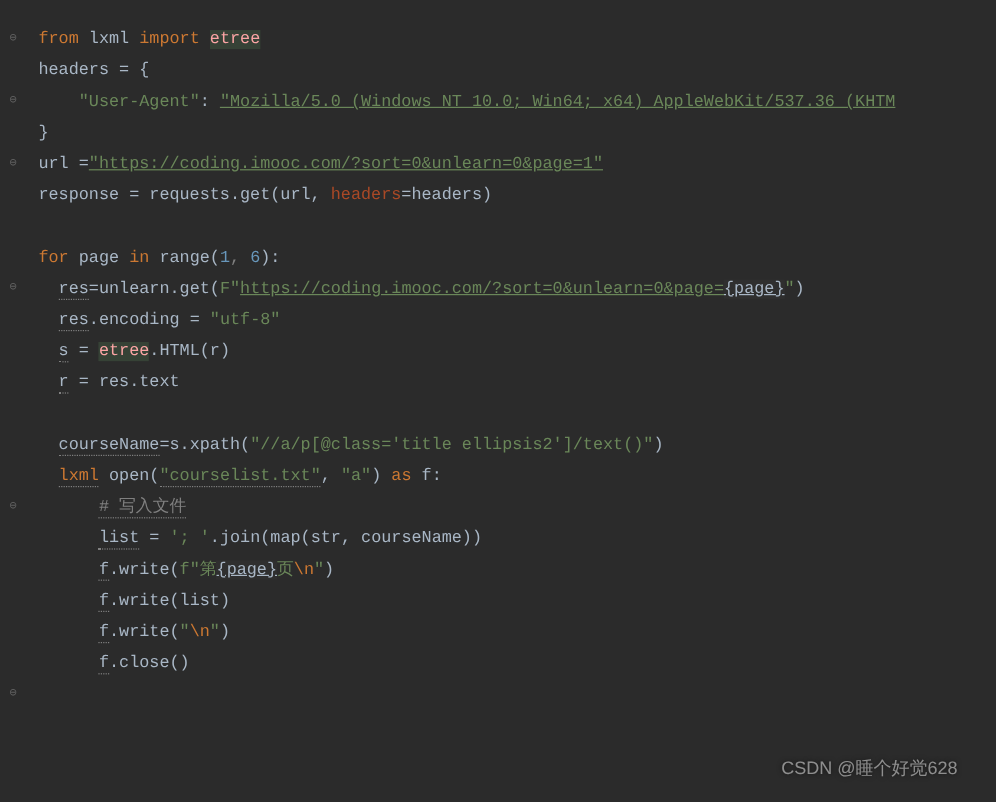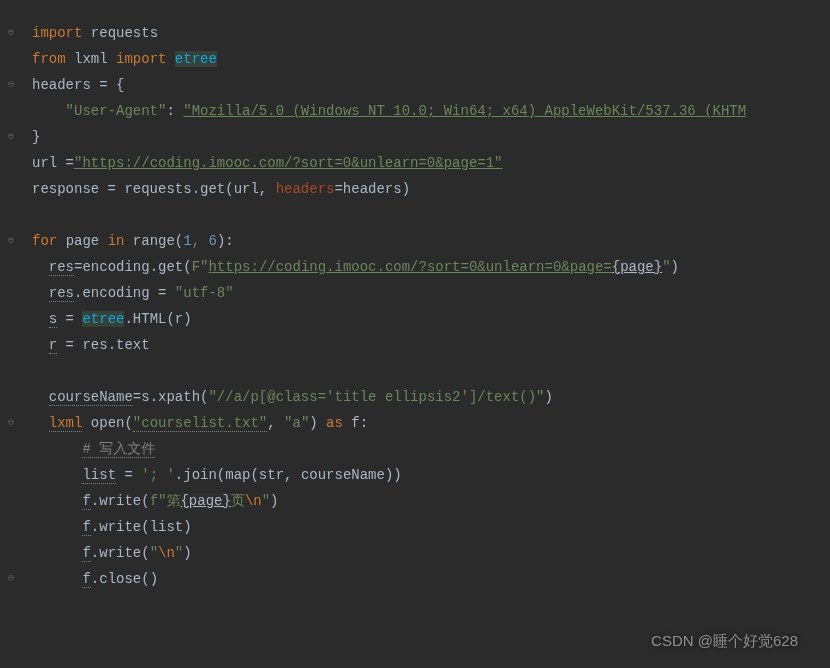--- a/index.html
+++ b/index.html
@@ -34,21 +34,21 @@
     }
     .line { white-space: pre; padding-left: 10px; }
     .kw { color: #cc7832; }
     .str { color: #6a8759; }
     .str-url { color: #6a8759; text-decoration: underline; }
     .num { color: #6897bb; }
     .param { color: #aa4926; }
     .fstr-expr { color: #a9b7c6; background: rgba(255,255,255,0.02); text-decoration: underline; }
     .comment { color: #808080; }
     .escape { color: #cc7832; }
-    .hl-etree { background: rgba(61, 82, 61, 0.6); color: #0ea5e9; text-align: center; }
+    .hl-etree { background: rgba(61, 82, 61, 0.6); color: #fca5a5; text-align: center; }
     .warn-underline { border-bottom: 1px dotted #808080; }
     .argsep { color: #808080; }
     .watermark {
       position: absolute;
       bottom: 14px;
       right: 32px;
       color: rgba(230,230,230,0.55);
       font-family: 'Microsoft YaHei', sans-serif;
       font-size: 15px;
       text-shadow: 0 0 4px rgba(0,0,0,0.6);
@@ -76,30 +76,29 @@
     <div class="gutter-icon"></div>
     <div class="gutter-icon">⊖</div>
     <div class="gutter-icon"></div>
     <div class="gutter-icon"></div>
     <div class="gutter-icon"></div>
     <div class="gutter-icon"></div>
     <div class="gutter-icon"></div>
     <div class="gutter-icon">⊖</div>
   </div>
 
-  <div class="line"><span class="kw">import</span> <span>requests</span></div>
   <div class="line"><span class="kw">from</span> <span>lxml</span> <span class="kw">import</span> <span class="hl-etree">etree</span></div>
   <div class="line"><span>headers = {</span></div>
   <div class="line"><span>    </span><span class="str">"User-Agent"</span><span>: </span><span class="str-url">"Mozilla/5.0 (Windows NT 10.0; Win64; x64) AppleWebKit/537.36 (KHTM</span></div>
   <div class="line"><span>}</span></div>
   <div class="line"><span>url =</span><span class="str-url">"https://coding.imooc.com/?sort=0&amp;unlearn=0&amp;page=1"</span></div>
   <div class="line"><span>response = requests.get(url, </span><span class="param">headers</span><span>=headers)</span></div>
   <div class="line"><span></span>&nbsp;</div>
   <div class="line"><span class="kw">for</span> <span>page</span> <span class="kw">in</span> <span>range(</span><span class="num">1</span><span class="argsep">, </span><span class="num">6</span><span>):</span></div>
-  <div class="line"><span>  </span><span class="warn-underline">res</span><span>=encoding.get(</span><span class="str">F</span><span class="str">"</span><span class="str-url">https://coding.imooc.com/?sort=0&amp;unlearn=0&amp;page=</span><span class="fstr-expr">{page}</span><span class="str">"</span><span>)</span></div>
+  <div class="line"><span>  </span><span class="warn-underline">res</span><span>=unlearn.get(</span><span class="str">F</span><span class="str">"</span><span class="str-url">https://coding.imooc.com/?sort=0&amp;unlearn=0&amp;page=</span><span class="fstr-expr">{page}</span><span class="str">"</span><span>)</span></div>
   <div class="line"><span>  </span><span class="warn-underline">res</span><span>.encoding = </span><span class="str">"utf-8"</span></div>
   <div class="line"><span>  </span><span class="warn-underline">s</span><span> = </span><span class="hl-etree">etree</span><span>.HTML(r)</span></div>
   <div class="line"><span>  </span><span class="warn-underline">r</span><span> = res.text</span></div>
   <div class="line"><span></span>&nbsp;</div>
   <div class="line"><span>  </span><span class="warn-underline">courseName</span><span>=s.xpath(</span><span class="str">"//a/p[@class='title ellipsis2']/text()"</span><span>)</span></div>
   <div class="line"><span>  </span><span class="kw warn-underline">lxml</span><span> open(</span><span class="str warn-underline">"courselist.txt"</span><span>, </span><span class="str">"a"</span><span>) </span><span class="kw">as</span><span> f:</span></div>
   <div class="line"><span>      </span><span class="comment warn-underline"># 写入文件</span></div>
   <div class="line"><span>      </span><span class="warn-underline">list</span><span> = </span><span class="str">'; '</span><span>.join(map(str, courseName))</span></div>
   <div class="line"><span>      </span><span class="warn-underline">f</span><span>.write(</span><span class="str">f</span><span class="str">"</span><span class="str">第</span><span class="fstr-expr">{page}</span><span class="str">页</span><span class="escape">\n</span><span class="str">"</span><span>)</span></div>
   <div class="line"><span>      </span><span class="warn-underline">f</span><span>.write(list)</span></div>

